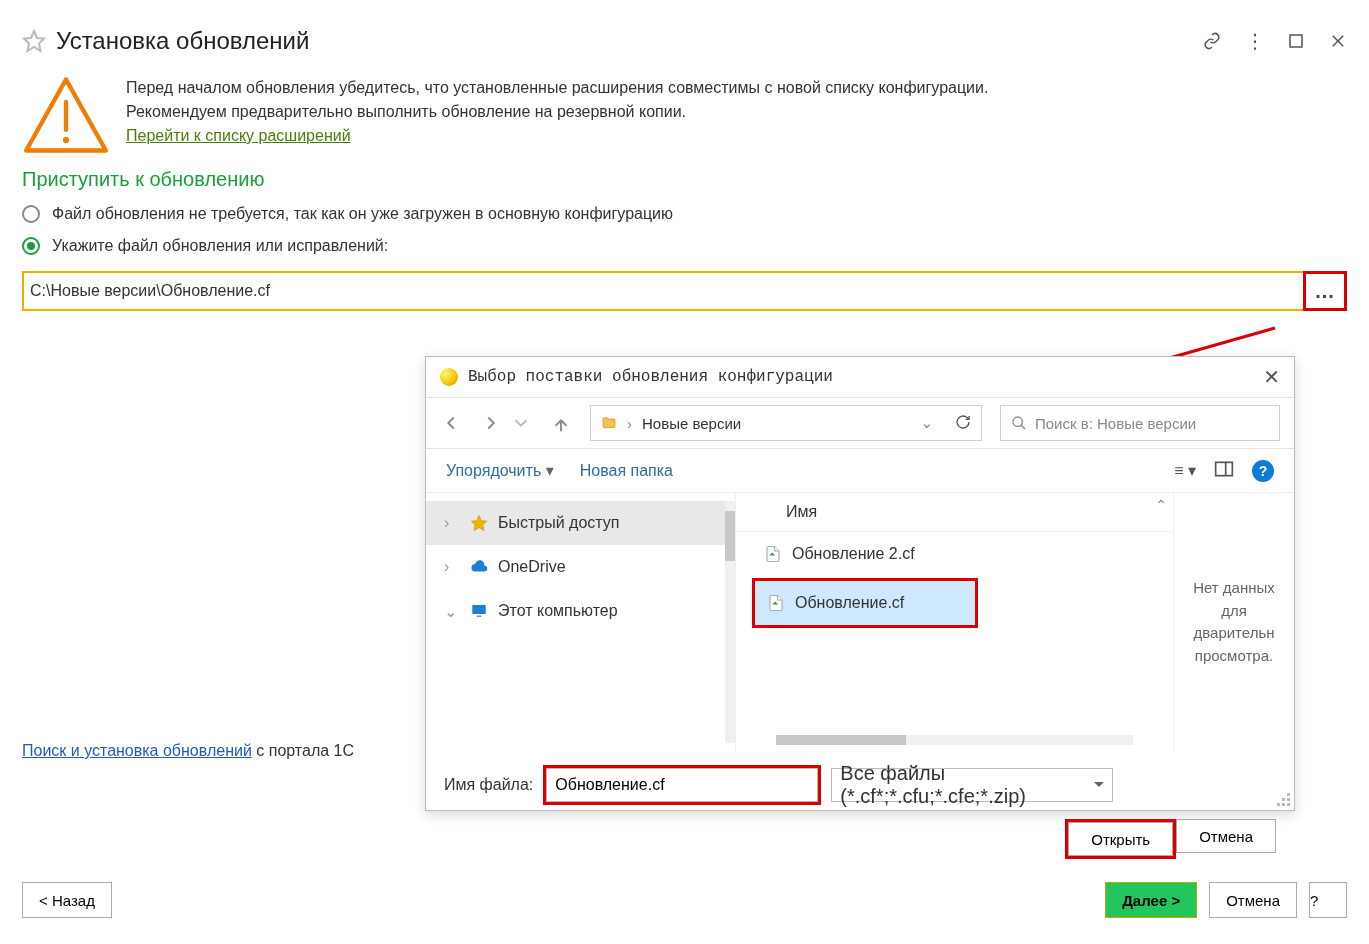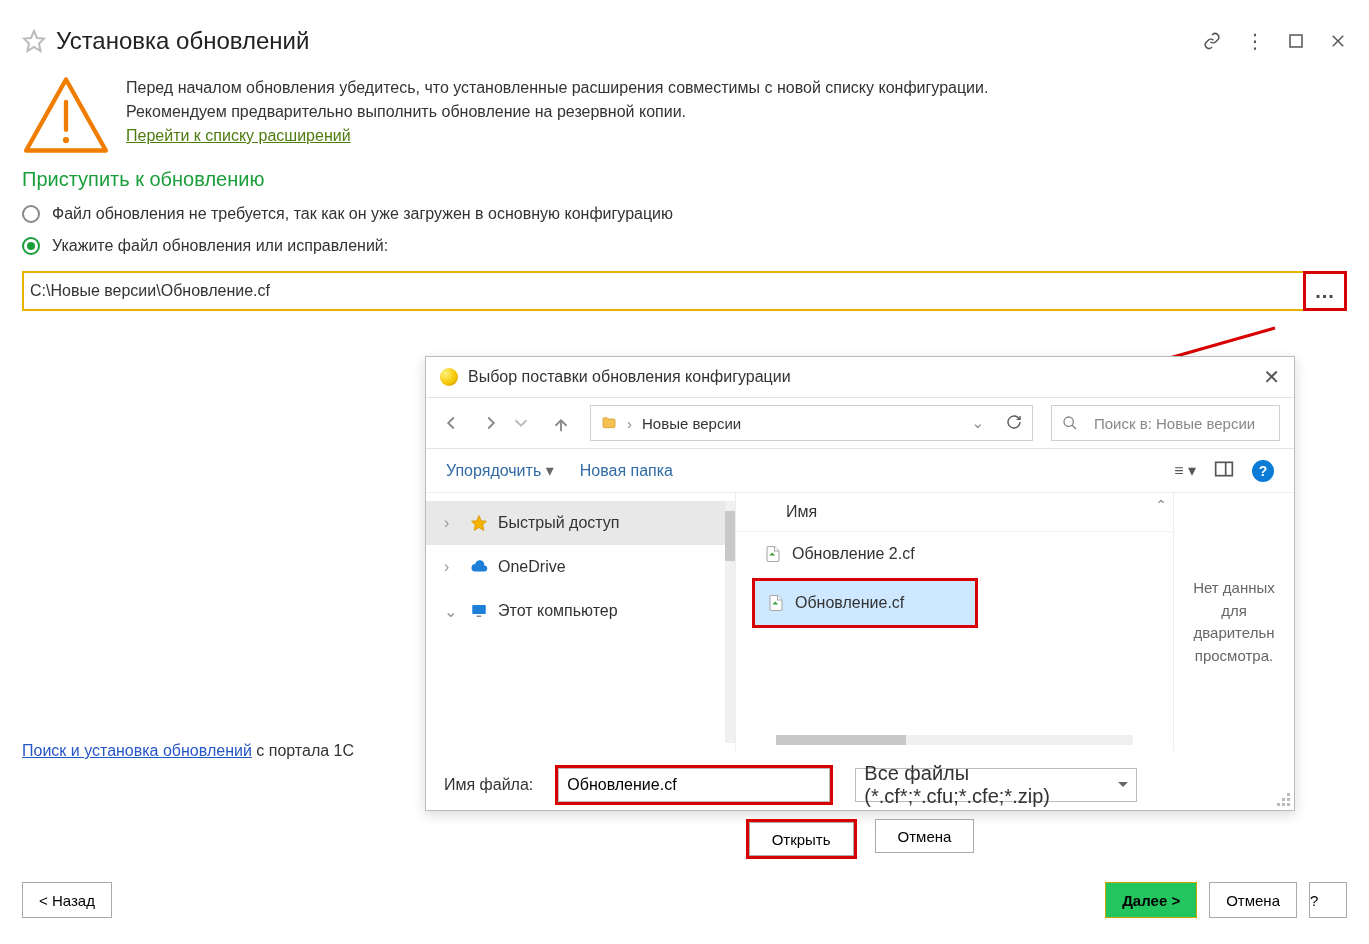--- a/index.html
+++ b/index.html
@@ -42,28 +42,28 @@
   .ftr-row-right{display:flex;gap:12px;}
 
   
   .portal-line{position:absolute; left:22px; top:742px; font-size:16px;}
   .portal-line a{color:#2657c6; text-decoration:underline;}
 
   
   .dlg { position:absolute; left:425px; top:356px; width:870px; height:455px; background:#fff; border:1px solid #bcbcbc; box-shadow:0 4px 12px rgba(0,0,0,.15);}
   .dlg-title { height:40px; display:flex;align-items:center; padding:0 14px; gap:10px;}
   .dlg-title .ball{width:18px;height:18px;border-radius:50%;background:radial-gradient(circle at 30% 30%,#fff27a,#f5c400 60%,#b38a00);}
-  .dlg-title .t{font-size:16px;flex:1;}
+  .dlg-title .t{font-size:16px;flex:1;font-family:Liberation Mono, monospace;}
   .dlg-title .x{font-size:20px;color:#555;cursor:pointer;}
 
   .dlg-nav{height:52px;border-top:1px solid #e5e5e5;border-bottom:1px solid #e5e5e5;display:flex;align-items:center;padding:0 14px;gap:18px;}
   .nav-ico{width:22px;height:22px;color:#888;display:flex;align-items:center;justify-content:center;}
   .nav-path{flex:1;height:36px;border:1px solid #cfcfcf;display:flex;align-items:center;padding:0 10px;gap:10px;}
   .nav-path svg{width:16px;height:16px;}
-  .nav-search{width:229px;height:36px;border:1px solid #cfcfcf;display:flex;align-items:center;padding:0 10px;gap:16px;color:#888;}
+  .nav-search{width:280px;height:36px;border:1px solid #cfcfcf;display:flex;align-items:center;padding:0 10px;gap:8px;color:#888;}
 
   .dlg-toolbar{height:44px;display:flex;align-items:center;padding:0 20px;gap:26px;border-bottom:1px solid #eee;font-size:16px;color:#316ba8;}
   .dlg-toolbar .right{margin-left:auto;display:flex;align-items:center;gap:18px;}
   .help-ico{width:22px;height:22px;border-radius:50%;background:#0a7cd8;color:#fff;display:flex;align-items:center;justify-content:center;font-size:14px;font-weight:bold;}
 
   .dlg-body{display:flex;height:258px;}
   .tree{width:310px;border-right:1px solid #eee;padding:8px 0;overflow:hidden;}
   .tree-item{height:44px;display:flex;align-items:center;padding-left:18px;gap:10px;font-size:16px;}
   .tree-item.sel{background:#e8e8e8;}
   .tree-chev{width:16px;color:#999;}
@@ -71,27 +71,27 @@
 
   .file-area{flex:1;position:relative;border-right:1px solid #eee;}
   .col-header{padding:10px 0 10px 50px;font-size:16px;color:#333;border-bottom:1px solid #f3f3f3;}
   .file-row{height:44px;display:flex;align-items:center;padding-left:28px;gap:10px;font-size:16px;}
   .file-row.sel{background:#cde8ff;}
   .file-ico{width:18px;height:18px;}
   .hl-red{border:3px solid #d80000;display:inline-block;}
   .preview{width:120px;display:flex;align-items:center;justify-content:center;text-align:center;font-size:15px;color:#666;line-height:1.5;padding:0 6px;}
 
   .dlg-bottom{padding:14px 18px 0 18px;}
-  .fname-row{display:flex;align-items:center;gap:22px;}
+  .fname-row{display:flex;align-items:center;gap:10px;}
   .fname-label{font-size:16px;}
   .fname-input{height:34px;border:1px solid #bbb;padding:0 8px;font-size:16px;width:290px;}
   .fname-wrap{border:3px solid #d80000;}
   .ftype{height:34px;border:1px solid #bbb;padding:0 24px 0 8px;font-size:20px;width:282px;display:flex;align-items:center;position:relative;}
   .ftype:after{content:"";position:absolute;right:8px;top:50%;margin-top:-3px;border:5px solid transparent;border-top-color:#666;}
-  .dlg-btn-row{display:flex;justify-content:center;gap:18px;margin-top:14px;}
+  .dlg-btn-row{display:flex;justify-content:flex-end;gap:0;margin-top:14px;}
   .dlg-btn{height:34px;padding:0 22px;border:1px solid #aaa;background:#fff;font-size:15px;display:inline-flex;align-items:center;cursor:pointer;}
   .open-wrap{border:3px solid #d80000;}
 
   
   .arrow-svg{position:absolute;left:1070px;top:320px;width:210px;height:80px;pointer-events:none;}
 
   
   .grip{position:absolute;right:4px;bottom:4px;width:14px;height:14px;}
   .grip div{position:absolute;width:3px;height:3px;background:#bbb;}
 </style>

